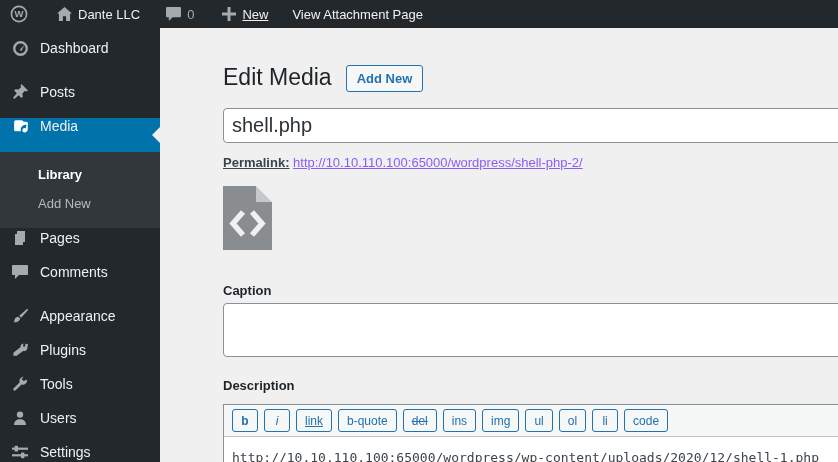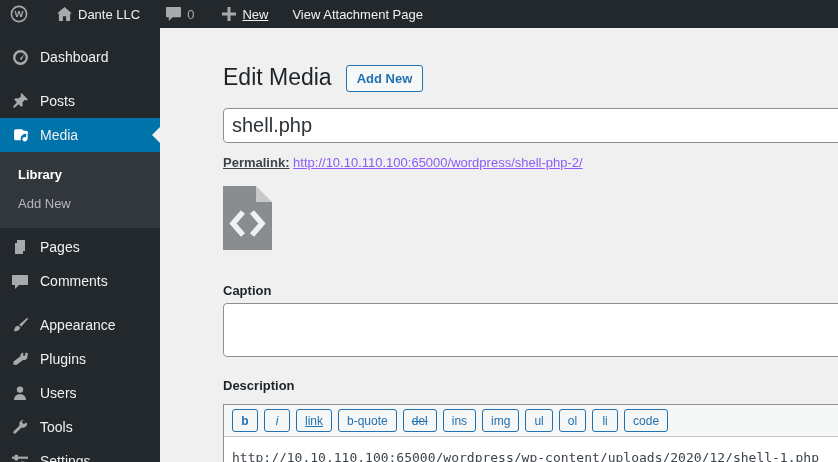--- a/index.html
+++ b/index.html
@@ -24,35 +24,35 @@
   .ab-count { color:#a7aaad; }
   .ab-logo { padding:0 10px; }
 
   
   .sidebar {
     position:absolute; top:28px; left:0; width:160px; height:434px;
     background:#23282d; color:#f0f0f1; font-size:14px;
   }
   .menu { padding-top:12px; }
   .menu-item {
-    display:flex; align-items:center; gap:10px;
+    display:flex; gap:10px;
     height:34px; padding-left:10px; cursor:pointer; position:relative;
     color:#f0f0f1;
   }
   .menu-item .mi-icon { width:20px; display:flex; justify-content:center; color:#a7aaad; }
   .menu-item.active { background:#0073aa; }
   .menu-item.active .mi-icon { color:#ffffff; }
   .menu-item.active .arrow {
     position:absolute; right:0; top:50%; margin-top:-8px;
     width:0; height:0;
     border:8px solid transparent; border-right-color:#f0f0f1; border-left-width:0;
   }
   .gap-sep { height:10px; }
   .submenu { background:#32373c; padding:8px 0 10px 0; font-size:13px; }
-  .submenu-item { padding:7px 12px 7px 18px; cursor:pointer; color:#b4b9be; }
+  .submenu-item { padding:7px 12px 7px 38px; cursor:pointer; color:#b4b9be; }
   .submenu-item.current { color:#ffffff; font-weight:bold; }
 
   
   .content {
     position:absolute; top:40px; left:160px; width:678px; height:434px;
     padding:24px 0 0 23px;
     margin-left:40px;
   }
   .title-row { display:flex; align-items:center; gap:14px; height:28px; }
   .page-title { font-size:23px; font-weight:400; color:#1d2327; line-height:1.2; }
@@ -213,33 +213,33 @@
       <span class="mi-icon">
         <svg width="16" height="16" viewBox="0 0 16 16" fill="currentColor">
           <path d="M10.5 1v3h2V1H15v4.5c0 1.7-1.3 3-3 3h-.8l-6 6H2v-3.2l6-6V4c0-1.7 1.3-3 3-3z" transform="rotate(8 8 8)"></path>
         </svg>
       </span>
       <span>Plugins</span>
     </div>
     <div class="menu-item">
       <span class="mi-icon">
         <svg width="16" height="16" viewBox="0 0 16 16" fill="currentColor">
+          <path d="M15.2 4.3a4.2 4.2 0 01-5.6 4.1l-5.9 5.9c-.6.6-1.5.6-2 0-.6-.6-.6-1.5 0-2l5.9-5.9A4.2 4.2 0 0111.7.8L9.6 2.9l2.4 2.4 2.1-2.1c.1.3.1.7.1 1.1z"></path>
+        </svg>
+      </span>
+      <span>Tools</span>
+    </div>
+    <div class="menu-item">
+      <span class="mi-icon">
+        <svg width="16" height="16" viewBox="0 0 16 16" fill="currentColor">
           <circle cx="8" cy="4.6" r="3.2"></circle>
           <path d="M2 15c0-3.8 2.7-5.8 6-5.8s6 2 6 5.8z"></path>
         </svg>
       </span>
       <span>Users</span>
-    </div>
-    <div class="menu-item">
-      <span class="mi-icon">
-        <svg width="16" height="16" viewBox="0 0 16 16" fill="currentColor">
-          <path d="M15.2 4.3a4.2 4.2 0 01-5.6 4.1l-5.9 5.9c-.6.6-1.5.6-2 0-.6-.6-.6-1.5 0-2l5.9-5.9A4.2 4.2 0 0111.7.8L9.6 2.9l2.4 2.4 2.1-2.1c.1.3.1.7.1 1.1z"></path>
-        </svg>
-      </span>
-      <span>Tools</span>
     </div>
     <div class="menu-item">
       <span class="mi-icon">
         <svg width="16" height="16" viewBox="0 0 16 16" fill="currentColor">
           <rect x="0" y="3.6" width="16" height="2.2"></rect>
           <rect x="2.6" y="1.8" width="3.4" height="5.8" rx="0.6"></rect>
           <rect x="0" y="10.2" width="16" height="2.2"></rect>
           <rect x="9" y="8.4" width="3.4" height="5.8" rx="0.6"></rect>
         </svg>
       </span>

